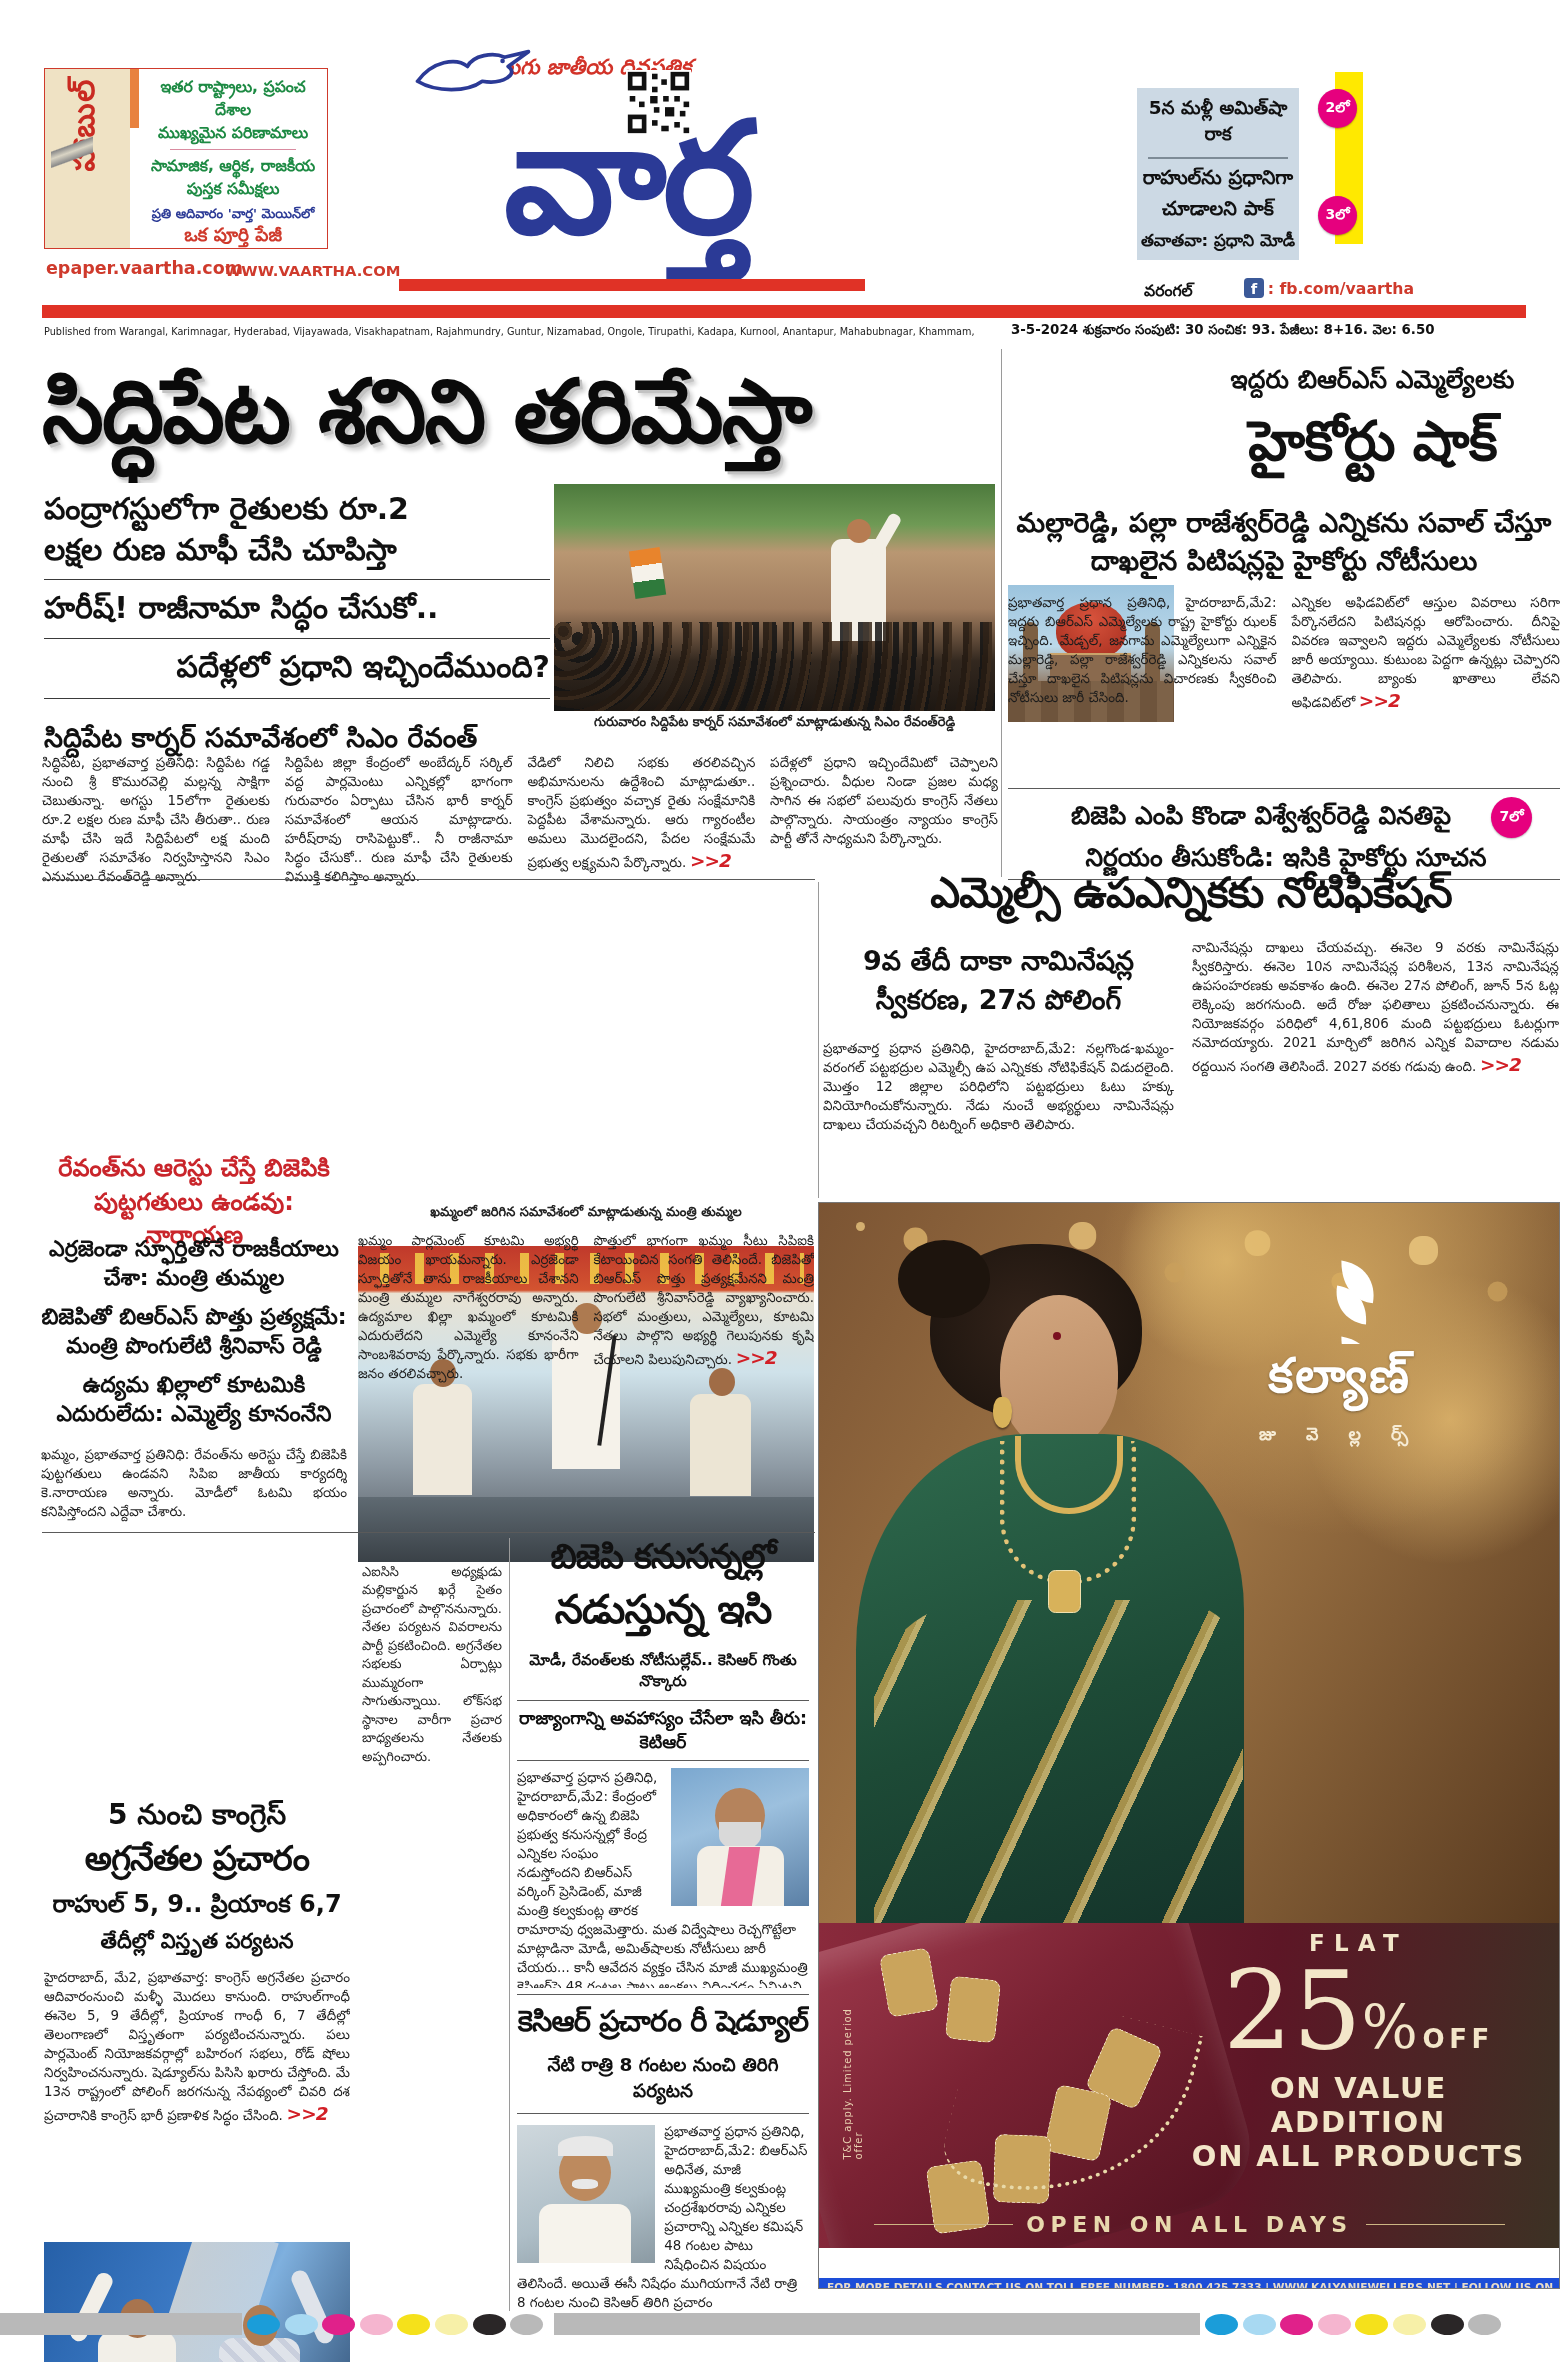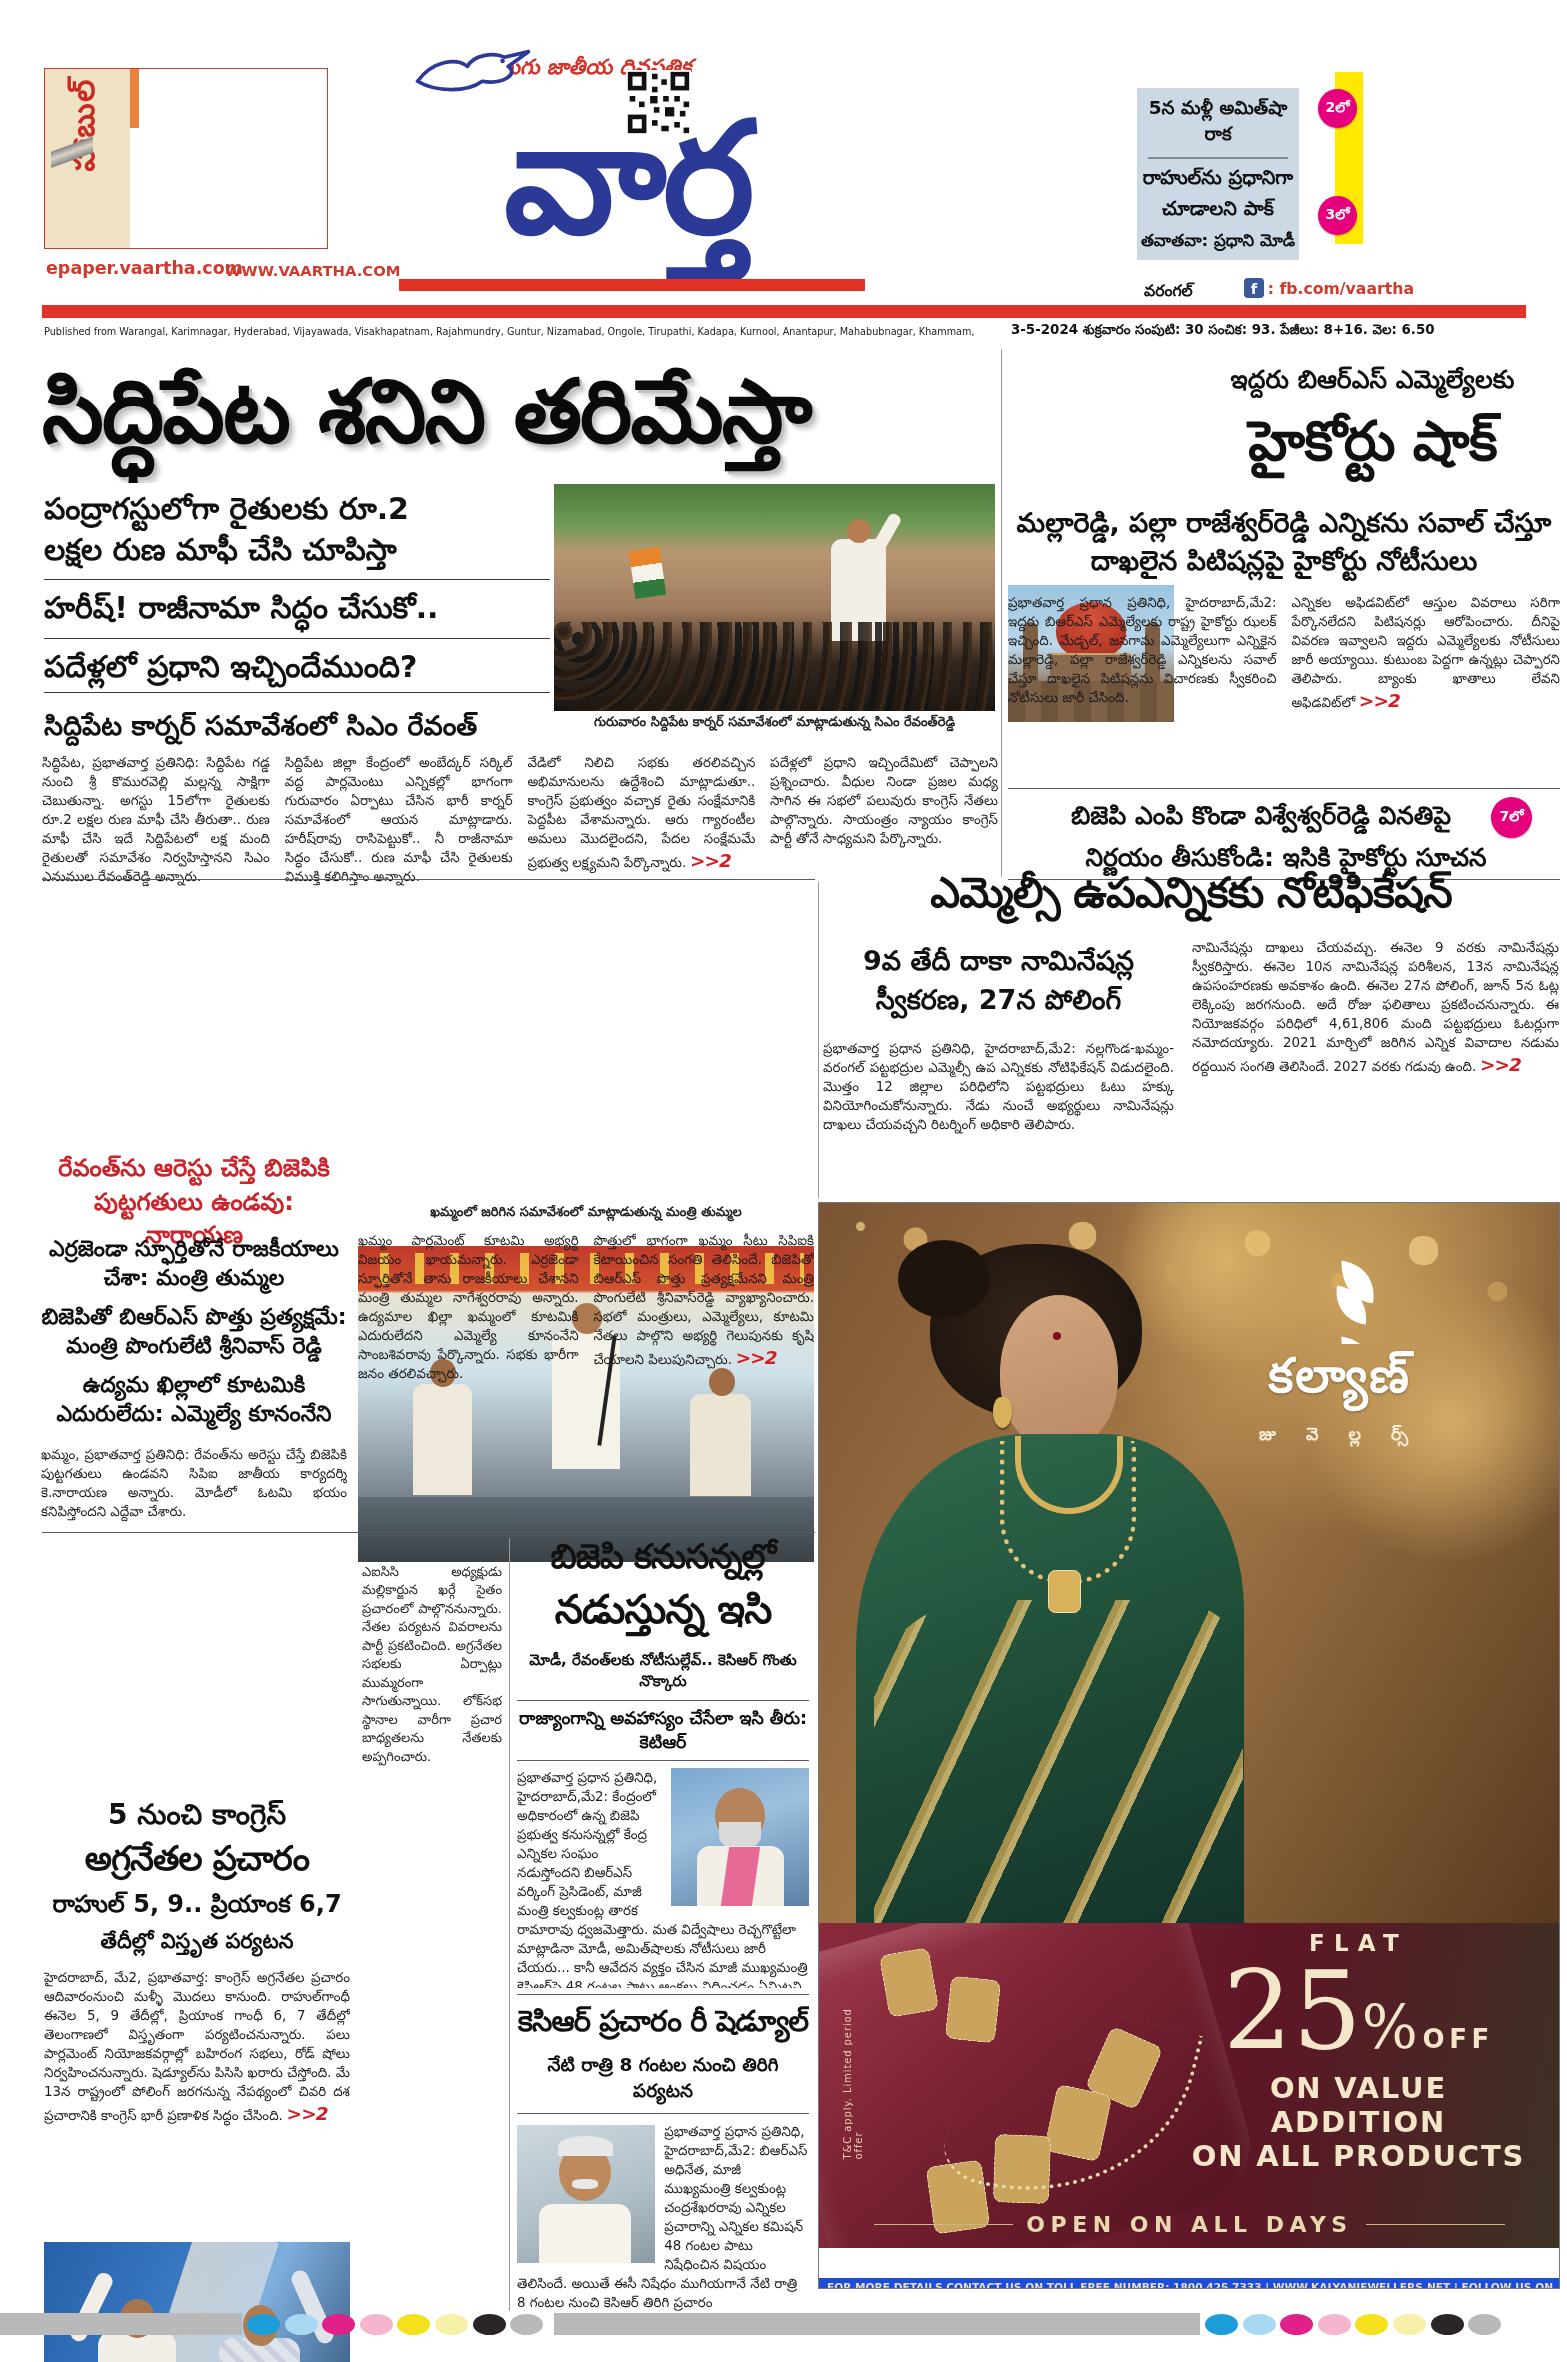--- a/index.html
+++ b/index.html
@@ -29,20 +29,29 @@
 <div id="page">
 
   <div class="abs" style="left:44px;top:68px;width:282px;height:179px;border:1.8px solid #cf3a2c;display:flex;background:#fff;">
     <div style="width:85px;background:#efe2c4;position:relative;overflow:hidden;">
       <div style="position:absolute;left:16.6px;top:9.2px;writing-mode:vertical-rl;transform:rotate(180deg);
                   color:#c92a21;font-weight:800;font-size:31px;letter-spacing:1.8px;">హాబుల్</div>
       <div style="position:absolute;left:5.5px;top:28px;width:42px;height:120px;
                   background:linear-gradient(160deg,transparent 40%,#8a8a8a 41%,#d9d4c4 46%,#8a8a8a 52%,transparent 53%);"></div>
     </div>
     <div style="width:9.2px;background:#e8823f;height:59px;"></div>
+    <div style="flex:1;padding:7.4px 3.7px 3.7px;text-align:center;">
+      <div class="greenline">ఇతర రాష్ట్రాలు, ప్రపంచ దేశాల</div>
+      <div class="greenline">ముఖ్యమైన పరిణామాలు</div>
+      <div style="width:70%;border-top:0.9px solid #d98ba0;margin:4.6px auto;"></div>
+      <div class="greenline">సామాజిక, ఆర్థిక, రాజకీయ</div>
+      <div class="greenline">పుస్తక సమీక్షలు</div>
+      <div style="color:#2b3a96;font-size:13px;font-weight:700;margin-top:5.5px;">ప్రతి ఆదివారం 'వార్త' మెయిన్‌లో</div>
+      <div style="color:#cf3a2c;font-size:18.5px;font-weight:800;">ఒక పూర్తి పేజీ</div>
+    </div>
   </div>
   <div class="abs bold red" style="left:46px;top:258px;font-size:17.5px;font-weight:800;">epaper.vaartha.com</div>
   <div class="abs bold red" style="left:225px;top:262px;font-size:14.8px;font-weight:800;">WWW.VAARTHA.COM</div>
 
   <div class="abs ctr" style="left:388px;top:55px;width:397px;color:#d23329;font-size:21px;font-style:italic;font-weight:600;">తెలుగు జాతీయ దినపత్రిక</div>
   <svg class="abs" style="left:412px;top:46px;" width="122" height="52" viewBox="0 0 132 56">
     <path d="M6 38 C22 16 48 12 60 22 C66 10 88 6 100 12 L126 6 L104 22 C116 30 98 42 76 38 C60 50 26 50 6 38 Z" fill="#fff" stroke="#2b3a96" stroke-width="4" stroke-linejoin="round"></path>
     <circle cx="98" cy="16" r="2.5" fill="#2b3a96"></circle>
   </svg>
   <div class="abs ctr" style="left:369px;top:78px;width:517px;height:203px;font-size:155px;line-height:201px;
@@ -100,21 +109,21 @@
   <div class="abs bold" style="left:1011px;top:322px;font-size:13.4px;">3-5-2024 శుక్రవారం సంపుటి: 30 సంచిక: 93. పేజీలు: 8+16. వెల: 6.50</div>
 
   <div class="abs" style="left:42px;top:343px;width:965px;height:140px;font-size:88px;font-weight:800;line-height:138px;
               letter-spacing:-1.8px;white-space:nowrap;overflow:hidden;color:#0a0a0a;
               text-shadow:2.8px 2.8px 0 #c2c2c2,5.5px 5.5px 4.6px rgba(0,0,0,.18);">సిద్ధిపేట శనిని తరిమేస్తా</div>
 
   <div class="abs" style="left:44px;top:489px;width:506px;">
     <div style="font-size:30px;font-weight:700;line-height:1.35;">పంద్రాగస్టులోగా రైతులకు రూ.2</div>
     <div class="deckline" style="font-size:30px;font-weight:700;line-height:1.35;padding-bottom:9.2px;margin-bottom:8.3px;">లక్షల రుణ మాఫీ చేసి చూపిస్తా</div>
     <div class="deckline" style="font-size:30px;font-weight:700;line-height:1.35;padding-bottom:9.2px;margin-bottom:8.3px;">హరీష్! రాజీనామా సిద్ధం చేసుకో..</div>
-    <div class="deckline" style="font-size:30px;font-weight:700;line-height:1.35;padding-bottom:4px;margin-bottom:17px;">పదేళ్లలో ప్రధాని ఇచ్చిందేముంది?</div>
+    <div class="deckline" style="font-size:30px;font-weight:700;line-height:1.35;padding-bottom:10px;margin-bottom:23px;text-align:right;">పదేళ్లలో ప్రధాని ఇచ్చిందేముంది?</div>
     <div style="font-size:27px;font-weight:700;">సిద్దిపేట కార్నర్ సమావేశంలో సిఎం రేవంత్</div>
   </div>
 
   <div class="abs photo" style="left:554px;top:484px;width:441px;height:227px;background:
           linear-gradient(180deg,#4d7a3d 0%,#6f9a55 18%,#b99772 30%,#a07c5e 55%,#33281f 78%,#1d1712 100%);">
     <div style="position:absolute;left:78px;top:65px;width:31px;height:48px;background:linear-gradient(180deg,#e8842c 33%,#f5f2ea 33%,#f5f2ea 66%,#2f7a3c 66%);transform:rotate(-8deg);"></div>
     <div style="position:absolute;left:277px;top:55px;width:55px;height:102px;background:#f3efe6;border-radius:11px 11px 0 0;"></div>
     <div style="position:absolute;left:293px;top:35px;width:24px;height:24px;background:#b67c52;border-radius:50%;"></div>
     <div style="position:absolute;left:325px;top:28px;width:13px;height:46px;background:#f3efe6;transform:rotate(30deg);border-radius:5.5px;"></div>
     <div style="position:absolute;left:0;top:138px;width:100%;height:89px;

